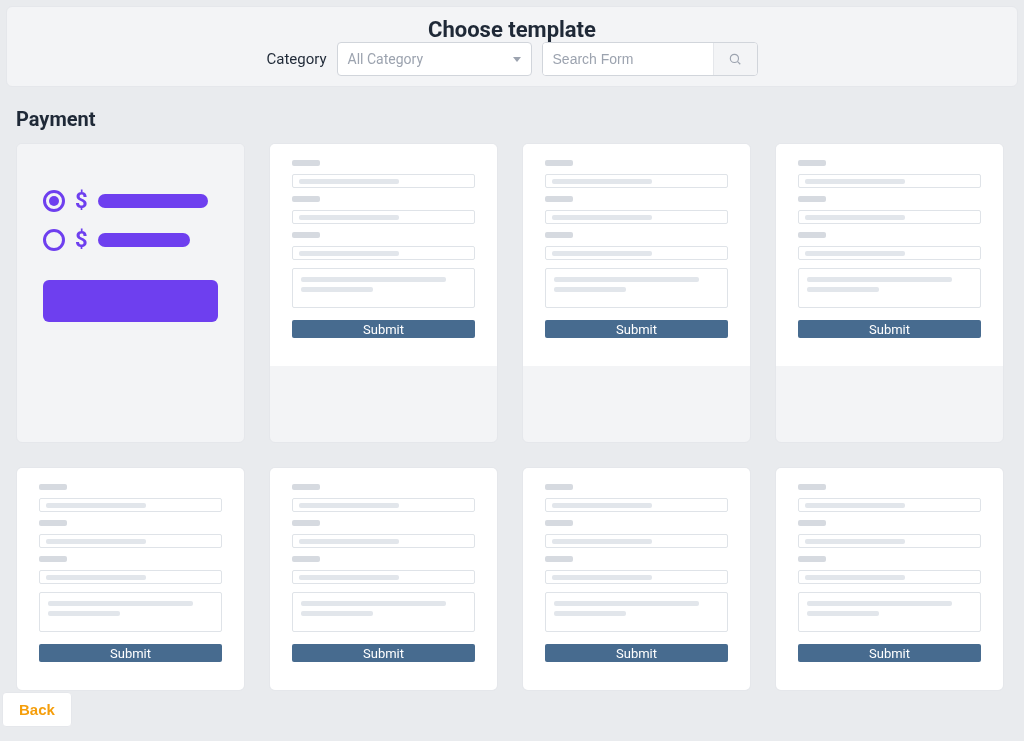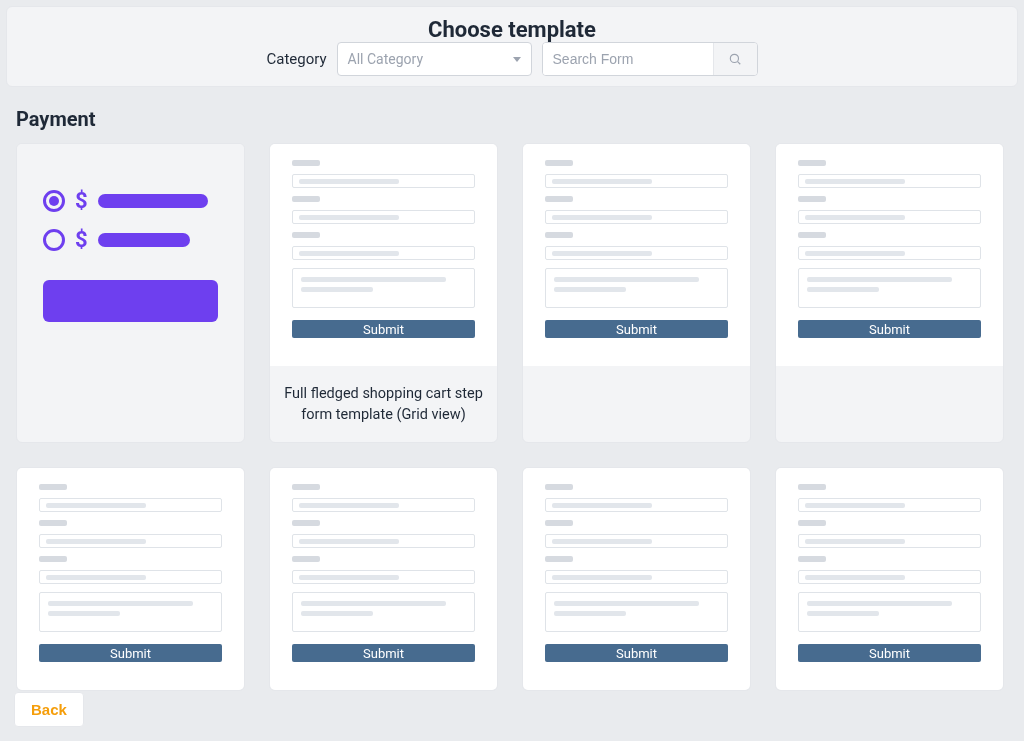--- a/index.html
+++ b/index.html
@@ -180,21 +180,21 @@
   }
   .dollar { font-size:22px; font-weight:700; color:#6e3fef; }
   .bar { flex:1; height:14px; background:#6e3fef; border-radius:7px; max-width:110px; }
   .big-btn {
     height:42px; background:#6e3fef; border-radius:6px; margin-top:14px;
   }
 
   
   .back {
     position: fixed;
-    left: 14px;
+    left: 2px;
     bottom: 14px;
     background: #fff;
     border: 1px solid #e5e7eb;
     border-radius: 4px;
     padding: 8px 16px;
     font-size: 15px;
     font-weight: 600;
     color: #f59e0b;
     cursor: pointer;
   }
@@ -251,21 +251,20 @@
           <div class="mini"></div>
             <div class="field"></div>
           <div class="mini"></div>
             <div class="field"></div>
           <div class="mini"></div>
             <div class="field"></div>
           <div class="textarea"></div>
           <div class="submit">Submit</div>
         </div>
       </div>
-      <div class="label">Full fledged shopping cart step form template (Grid view)</div>
     </div>
 
     <div class="card">
       <div class="thumb">
         <div class="wf">
           <div class="mini"></div>
             <div class="field"></div>
           <div class="mini"></div>
             <div class="field"></div>
           <div class="mini"></div>

